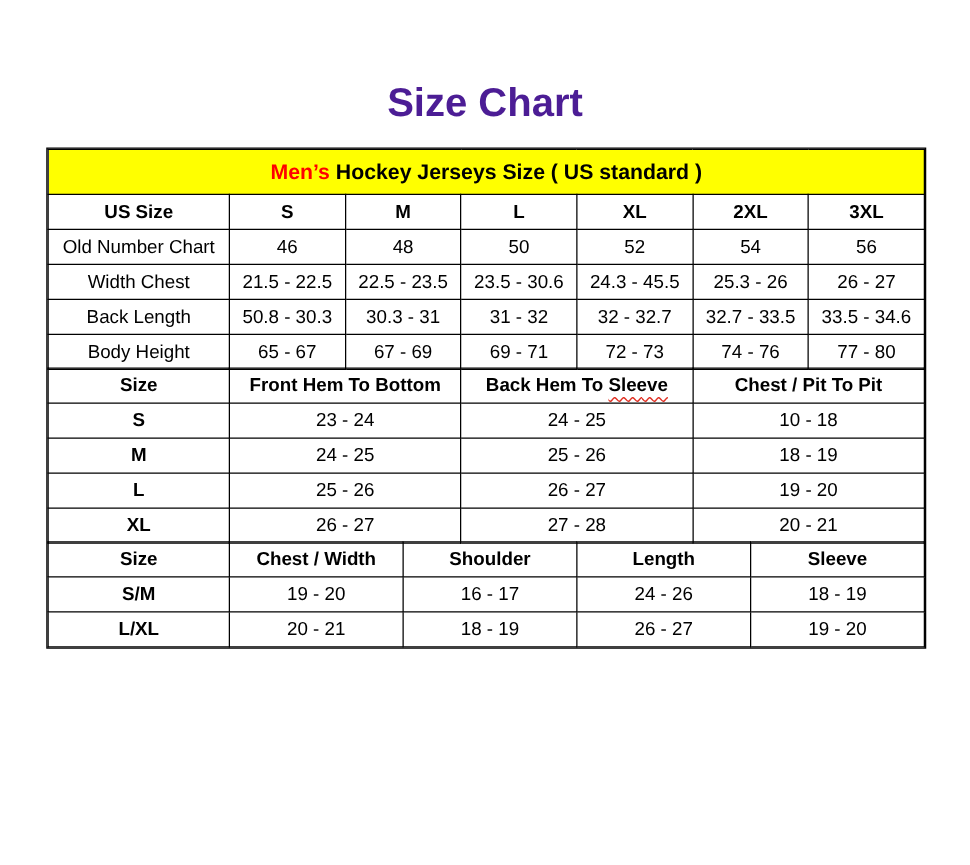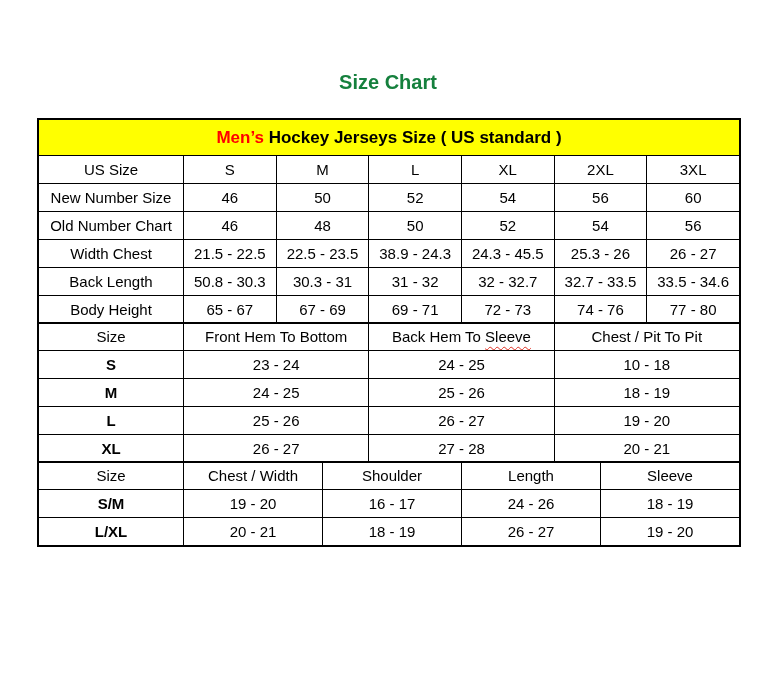--- a/index.html
+++ b/index.html
@@ -10,24 +10,24 @@
   body {
     width: 776px;
     height: 692px;
     font-family: "Liberation Sans", sans-serif;
     color: #000000;
     overflow: hidden;
   }
   .page-title {
     margin: 66px 0 0 0;
     text-align: center;
-    font-size: 20px;
+    font-size: 32px;
     line-height: 32px;
     font-weight: bold;
-    color: #15803d;
+    color: #4c1d95;
   }
   .chart-wrap {
     width: 702px;
     margin: 20px 0 0 37px;
     border: 1px solid #000;
   }
   table {
     width: 100%;
     border-collapse: collapse;
     table-layout: fixed;
@@ -49,21 +49,21 @@
   th.sec-header {
     background: #FFFF00;
     height: 35px;
     font-size: 17px;
     font-weight: bold;
   }
   .accent {
     color: #FF0000;
   }
   tr.colhead th {
-    font-weight: normal;
+    font-weight: bold;
   }
   td.bold {
     font-weight: bold;
   }
   .squiggle {
     text-decoration: underline;
     text-decoration-style: wavy;
     text-decoration-color: #E02F22;
     text-decoration-thickness: 1px;
     text-underline-offset: 4px;
@@ -95,42 +95,33 @@
           <th>S</th>
           <th>M</th>
           <th>L</th>
           <th>XL</th>
           <th>2XL</th>
           <th>3XL</th>
         </tr>
     </thead>
     <tbody>
         <tr>
-          <td>New Number Size</td>
-          <td>46</td>
-          <td>50</td>
-          <td>52</td>
-          <td>54</td>
-          <td>56</td>
-          <td>60</td>
-        </tr>
-        <tr>
           <td>Old Number Chart</td>
           <td>46</td>
           <td>48</td>
           <td>50</td>
           <td>52</td>
           <td>54</td>
           <td>56</td>
         </tr>
         <tr>
           <td>Width Chest</td>
           <td>21.5 - 22.5</td>
           <td>22.5 - 23.5</td>
-          <td>38.9 - 24.3</td>
+          <td>23.5 - 30.6</td>
           <td>24.3 - 45.5</td>
           <td>25.3 - 26</td>
           <td>26 - 27</td>
         </tr>
         <tr>
           <td>Back Length</td>
           <td>50.8 - 30.3</td>
           <td>30.3 - 31</td>
           <td>31 - 32</td>
           <td>32 - 32.7</td>

